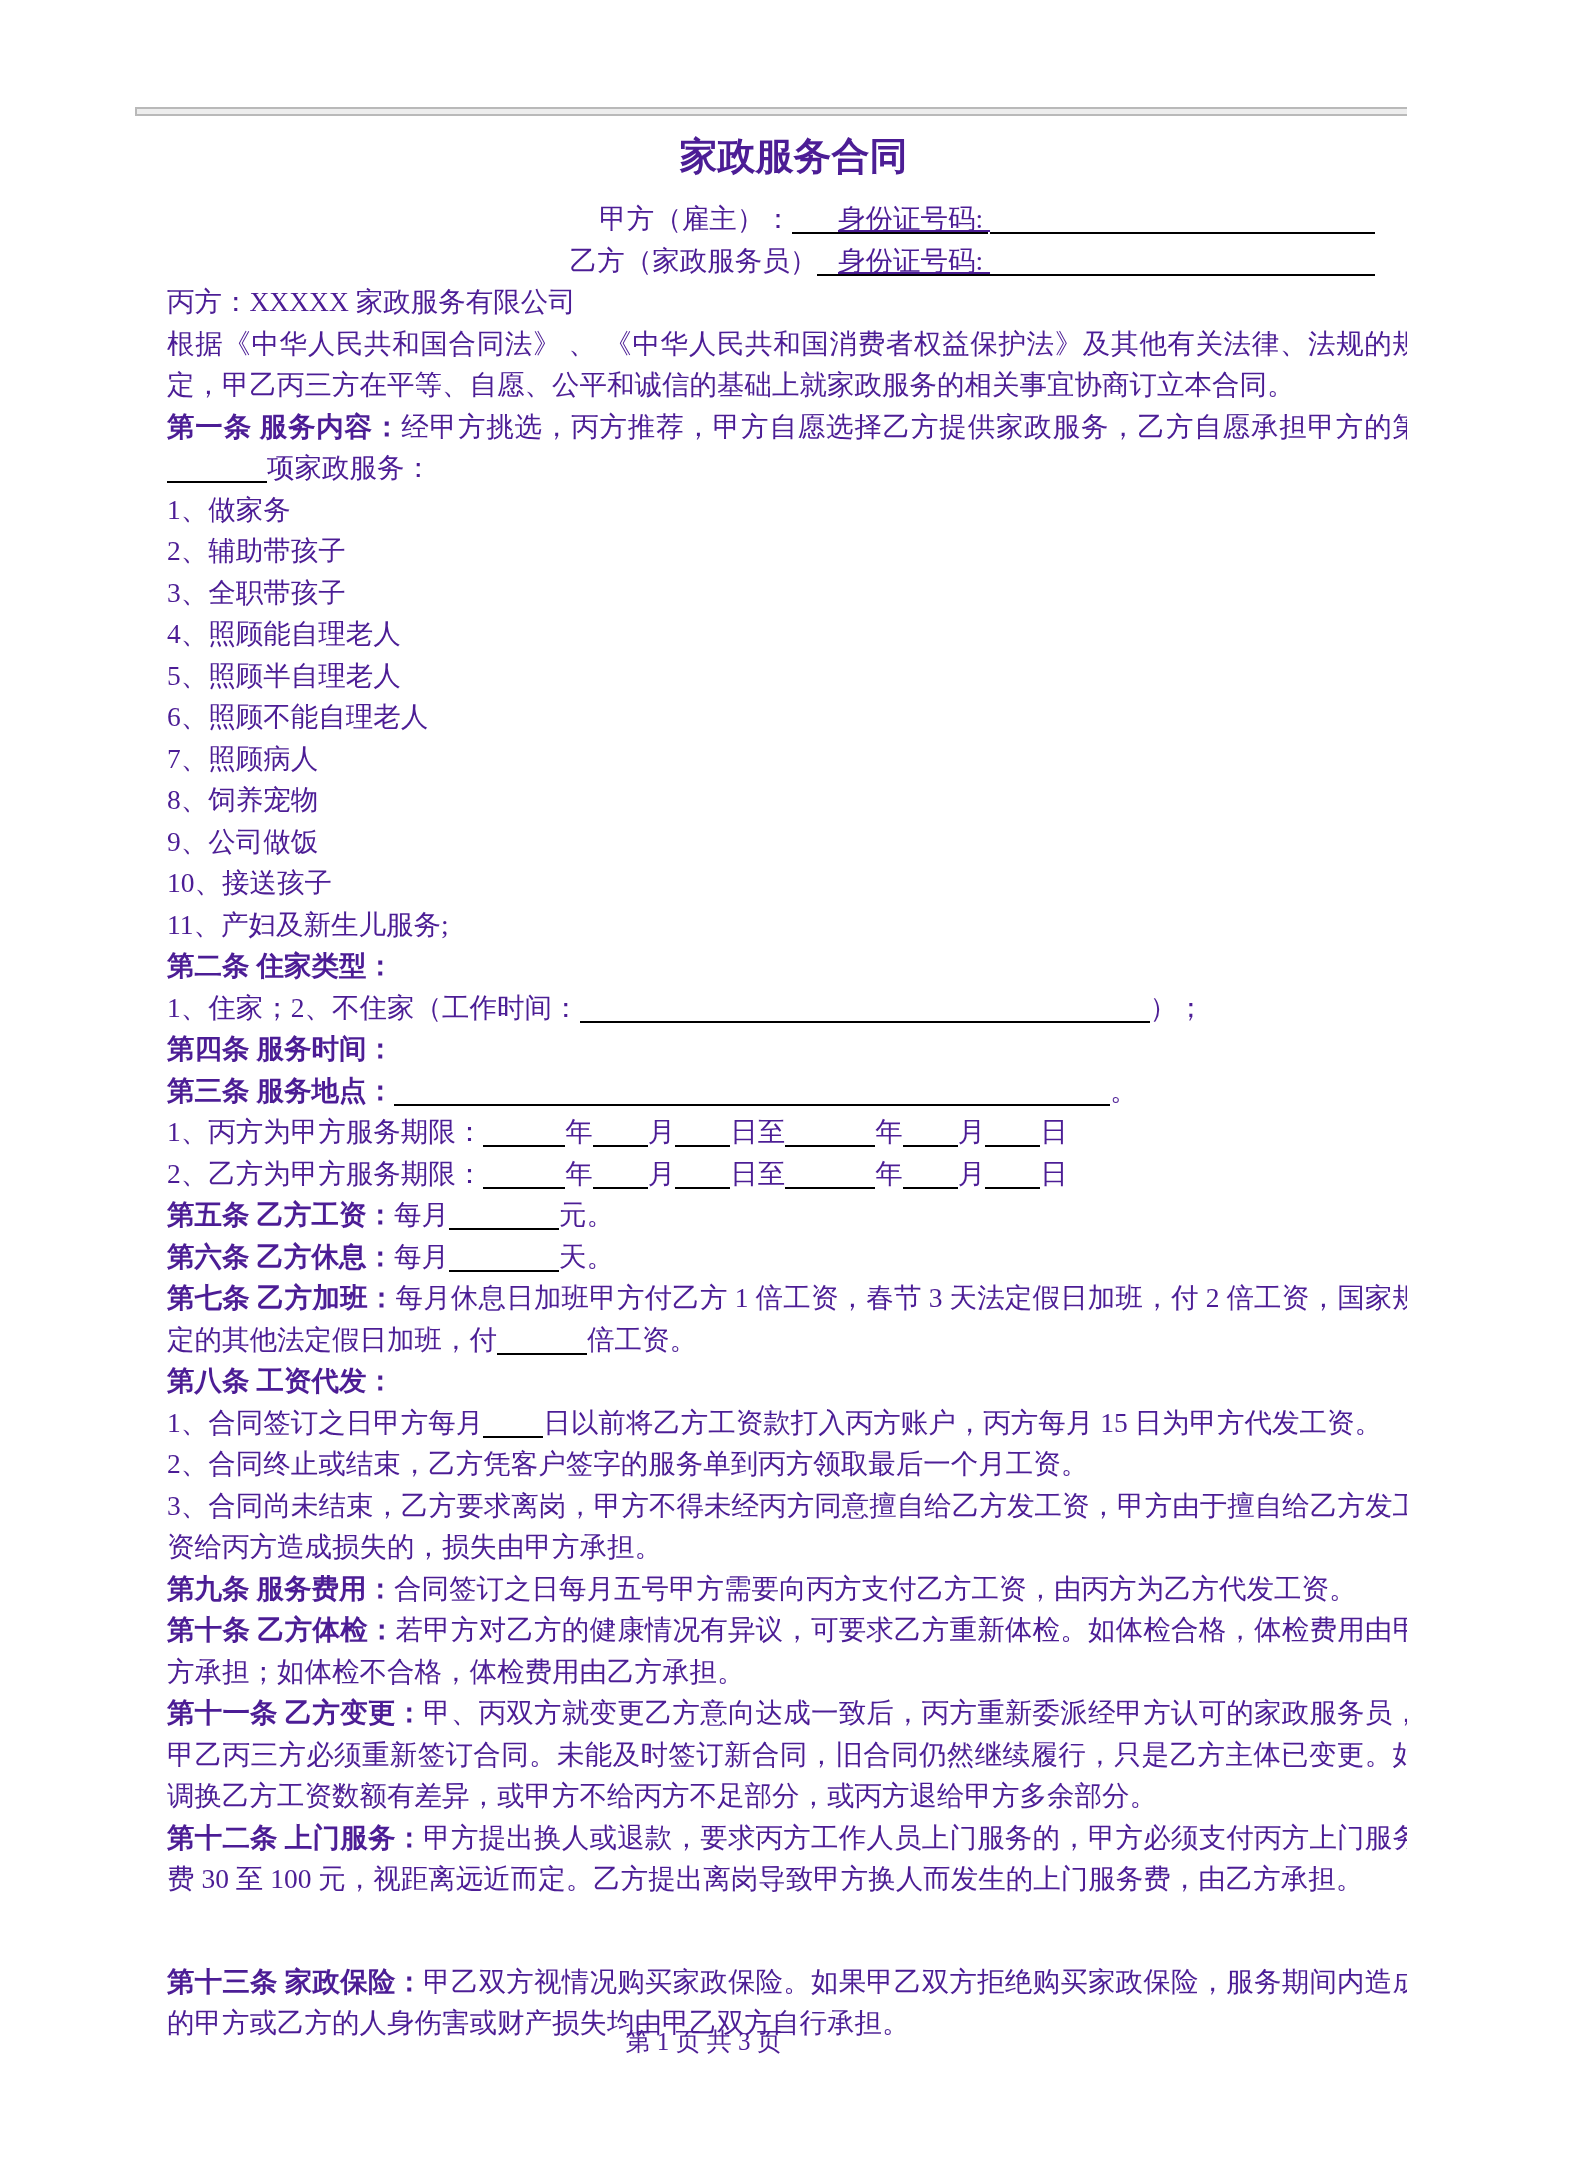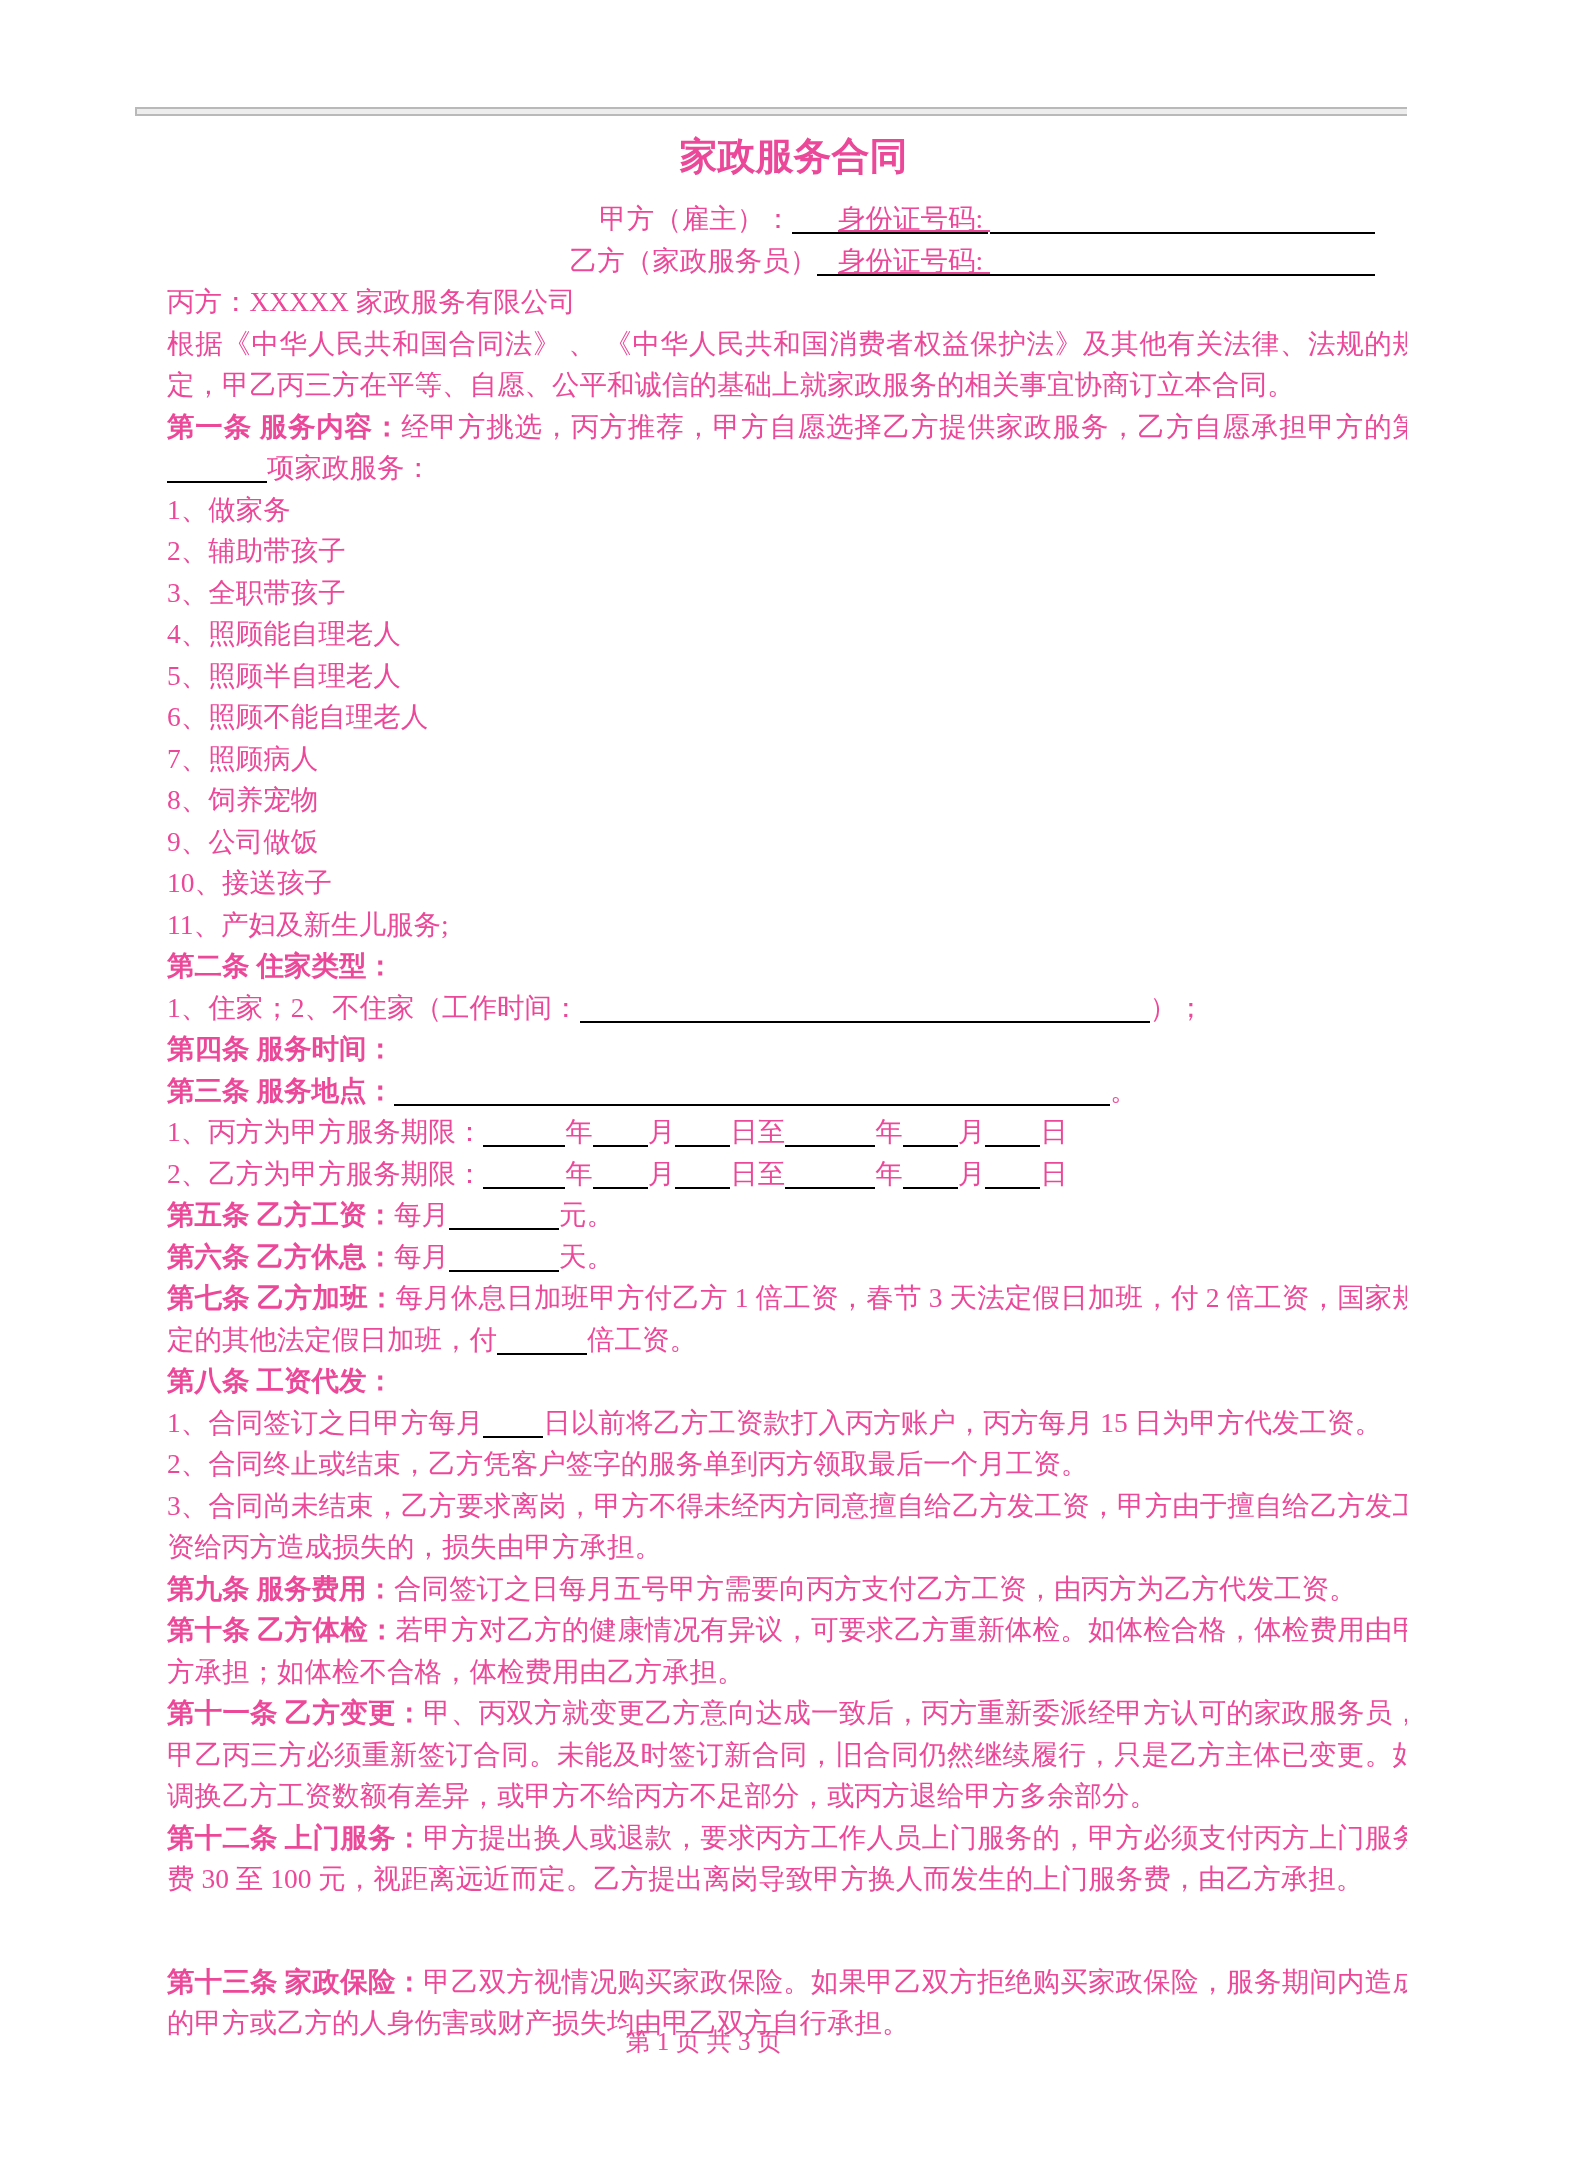--- a/index.html
+++ b/index.html
@@ -1,21 +1,21 @@
 <!DOCTYPE html>
 <html><head>
 <meta charset="utf-8">
 <style>
   html, body { margin: 0; padding: 0; background: #ffffff; }
   .page {
     position: relative;
     width: 1407px;
     height: 2164px;
     background: #ffffff;
-    color: #ec4899;
+    color: #4c1d95;
     font-family: "Liberation Serif", "DejaVu Serif", serif;
     overflow: hidden;
   }
   .top-divider {
     position: absolute;
     left: 135px;
     top: 107px;
     width: 1271px;
     height: 5px;
     background: #ededed;

